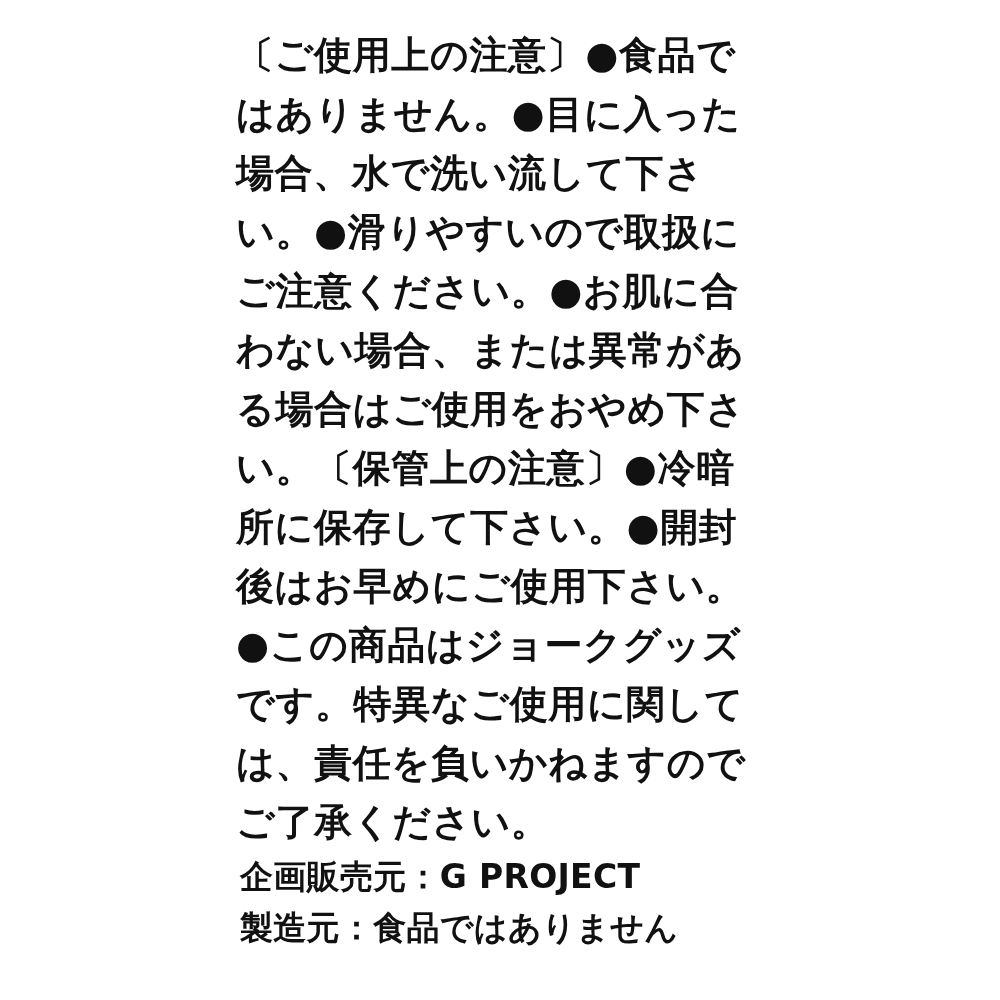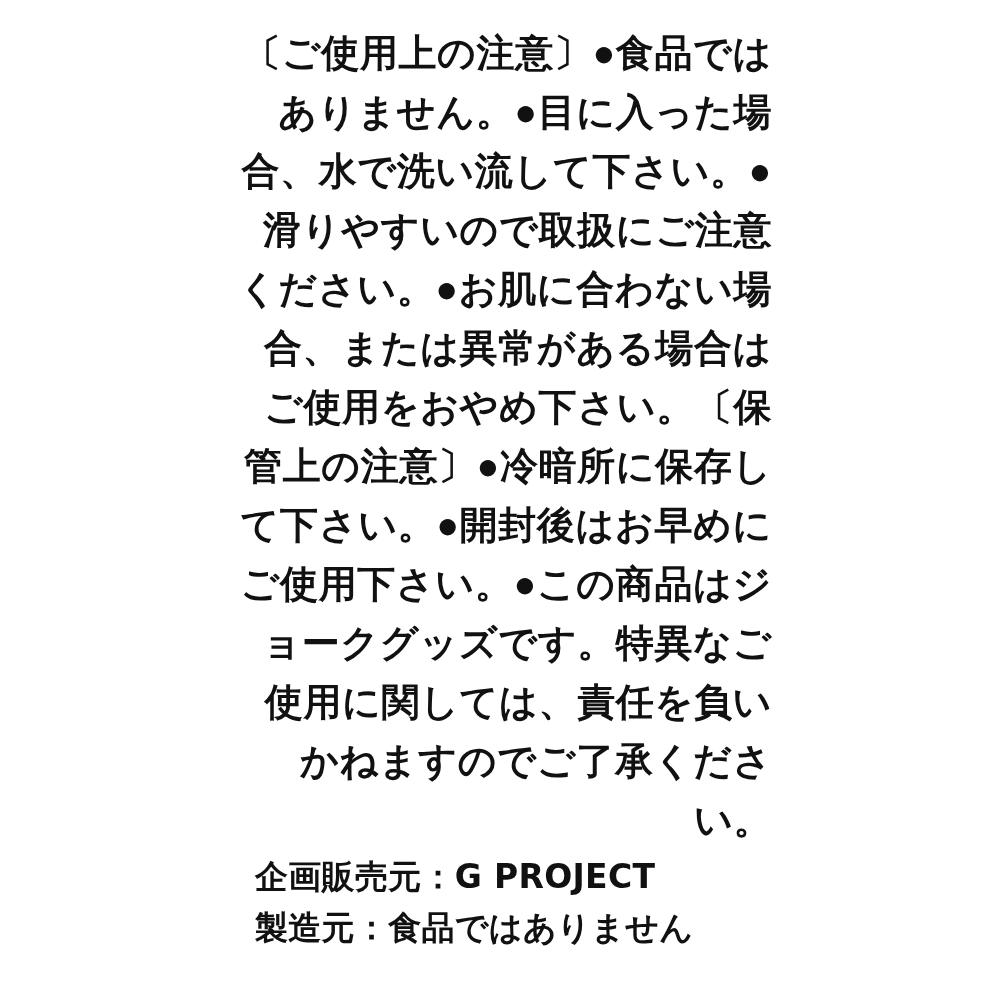--- a/index.html
+++ b/index.html
@@ -25,28 +25,27 @@
     position: absolute;
     left: 236px;
     top: 26px;
     width: 536px;
   }
   .notice-text {
     font-size: 38px;
     line-height: 59px;
     letter-spacing: 0.6px;
     font-weight: 600;
-    text-align: right;
+    text-align: left;
     word-break: break-all;
     color: #111111;
-    font-family: Liberation Mono, monospace;
   }
   .credits-block {
     position: absolute;
-    left: 255px;
+    left: 240px;
     top: 851px;
     width: 560px;
   }
   .credit-line {
     font-size: 33px;
     line-height: 51px;
     font-weight: 700;
     letter-spacing: 0.3px;
     white-space: nowrap;
     color: #111111;

